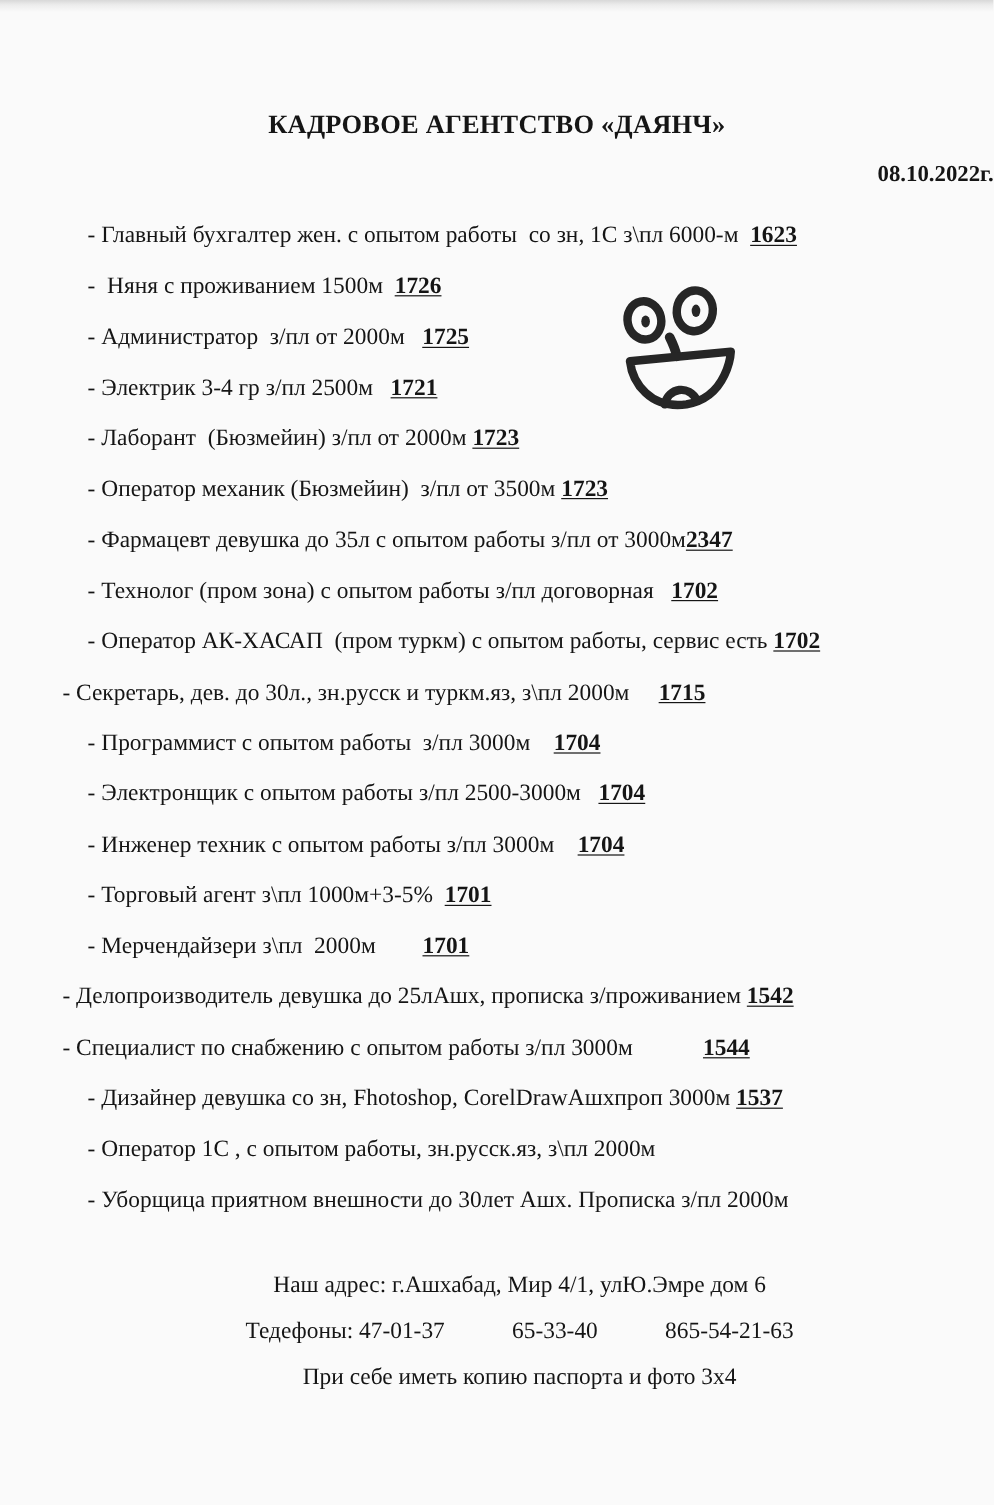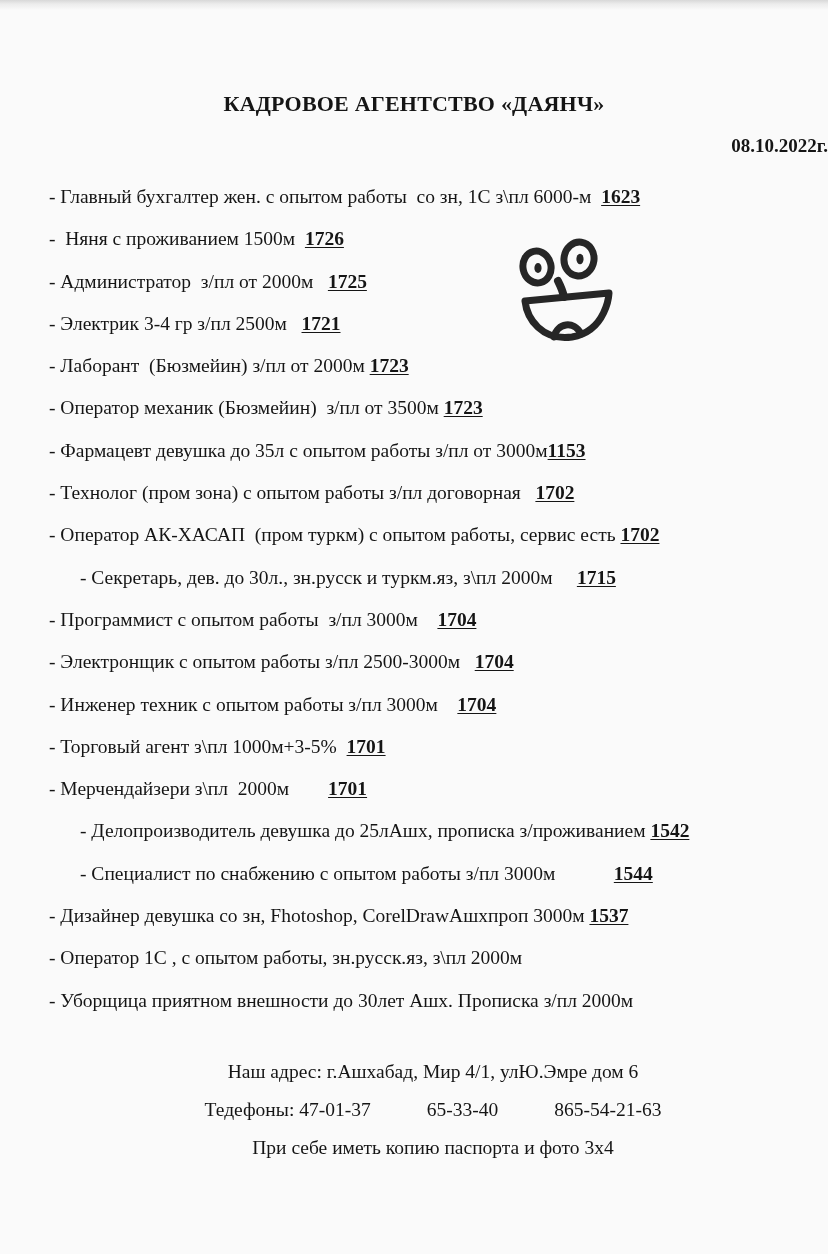--- a/index.html
+++ b/index.html
@@ -63,25 +63,25 @@
     width: 828px;
     margin: 0;
     padding: 0;
     list-style: none;
   }
   .vacancy-row {
     height: 42.3px;
     line-height: 42.3px;
     font-size: 19.5px;
     white-space: pre;
-    padding-left: 49px;
+    padding-left: 73px;
     box-sizing: border-box;
   }
   .vacancy-row.indent {
-    padding-left: 80px;
+    padding-left: 52px;
   }
   .vacancy-text {
     display: inline;
   }
   .vacancy-code {
     display: inline;
     font-weight: bold;
     text-decoration: underline;
     text-underline-offset: 2px;
   }
@@ -148,21 +148,21 @@
     </svg>
   </div>
 
   <ul class="vacancy-list">
     <li class="vacancy-row"><span class="vacancy-text">- Главный бухгалтер жен. с опытом работы  со зн, 1С з\пл 6000-м  </span><span class="vacancy-code">1623</span></li>
     <li class="vacancy-row"><span class="vacancy-text">-  Няня с проживанием 1500м  </span><span class="vacancy-code">1726</span></li>
     <li class="vacancy-row"><span class="vacancy-text">- Администратор  з/пл от 2000м   </span><span class="vacancy-code">1725</span></li>
     <li class="vacancy-row"><span class="vacancy-text">- Электрик 3-4 гр з/пл 2500м   </span><span class="vacancy-code">1721</span></li>
     <li class="vacancy-row"><span class="vacancy-text">- Лаборант  (Бюзмейин) з/пл от 2000м </span><span class="vacancy-code">1723</span></li>
     <li class="vacancy-row"><span class="vacancy-text">- Оператор механик (Бюзмейин)  з/пл от 3500м </span><span class="vacancy-code">1723</span></li>
-    <li class="vacancy-row"><span class="vacancy-text">- Фармацевт девушка до 35л с опытом работы з/пл от 3000м</span><span class="vacancy-code">1153</span></li>
+    <li class="vacancy-row"><span class="vacancy-text">- Фармацевт девушка до 35л с опытом работы з/пл от 3000м</span><span class="vacancy-code">2347</span></li>
     <li class="vacancy-row"><span class="vacancy-text">- Технолог (пром зона) с опытом работы з/пл договорная   </span><span class="vacancy-code">1702</span></li>
     <li class="vacancy-row"><span class="vacancy-text">- Оператор АК-ХАСАП  (пром туркм) с опытом работы, сервис есть </span><span class="vacancy-code">1702</span></li>
     <li class="vacancy-row indent"><span class="vacancy-text">- Секретарь, дев. до 30л., зн.русск и туркм.яз, з\пл 2000м     </span><span class="vacancy-code">1715</span></li>
     <li class="vacancy-row"><span class="vacancy-text">- Программист с опытом работы  з/пл 3000м    </span><span class="vacancy-code">1704</span></li>
     <li class="vacancy-row"><span class="vacancy-text">- Электронщик с опытом работы з/пл 2500-3000м   </span><span class="vacancy-code">1704</span></li>
     <li class="vacancy-row"><span class="vacancy-text">- Инженер техник с опытом работы з/пл 3000м    </span><span class="vacancy-code">1704</span></li>
     <li class="vacancy-row"><span class="vacancy-text">- Торговый агент з\пл 1000м+3-5%  </span><span class="vacancy-code">1701</span></li>
     <li class="vacancy-row"><span class="vacancy-text">- Мерчендайзери з\пл  2000м        </span><span class="vacancy-code">1701</span></li>
     <li class="vacancy-row indent"><span class="vacancy-text">- Делопроизводитель девушка до 25лАшх, прописка з/проживанием </span><span class="vacancy-code">1542</span></li>
     <li class="vacancy-row indent"><span class="vacancy-text">- Специалист по снабжению с опытом работы з/пл 3000м            </span><span class="vacancy-code">1544</span></li>

